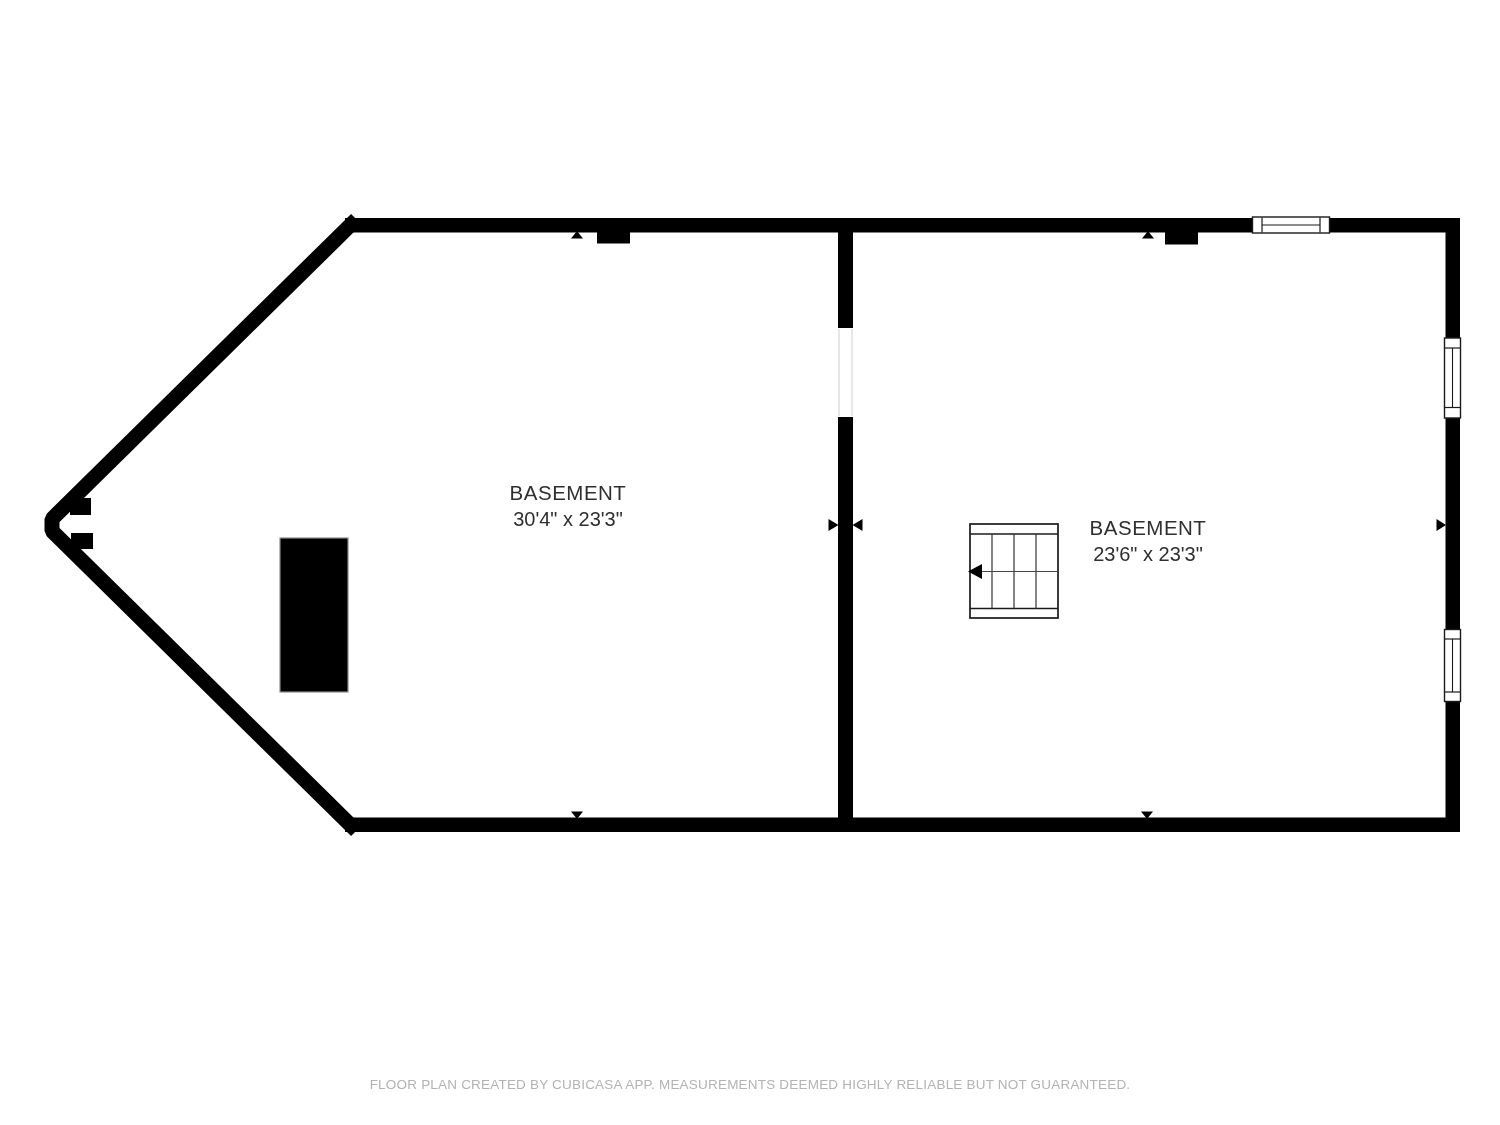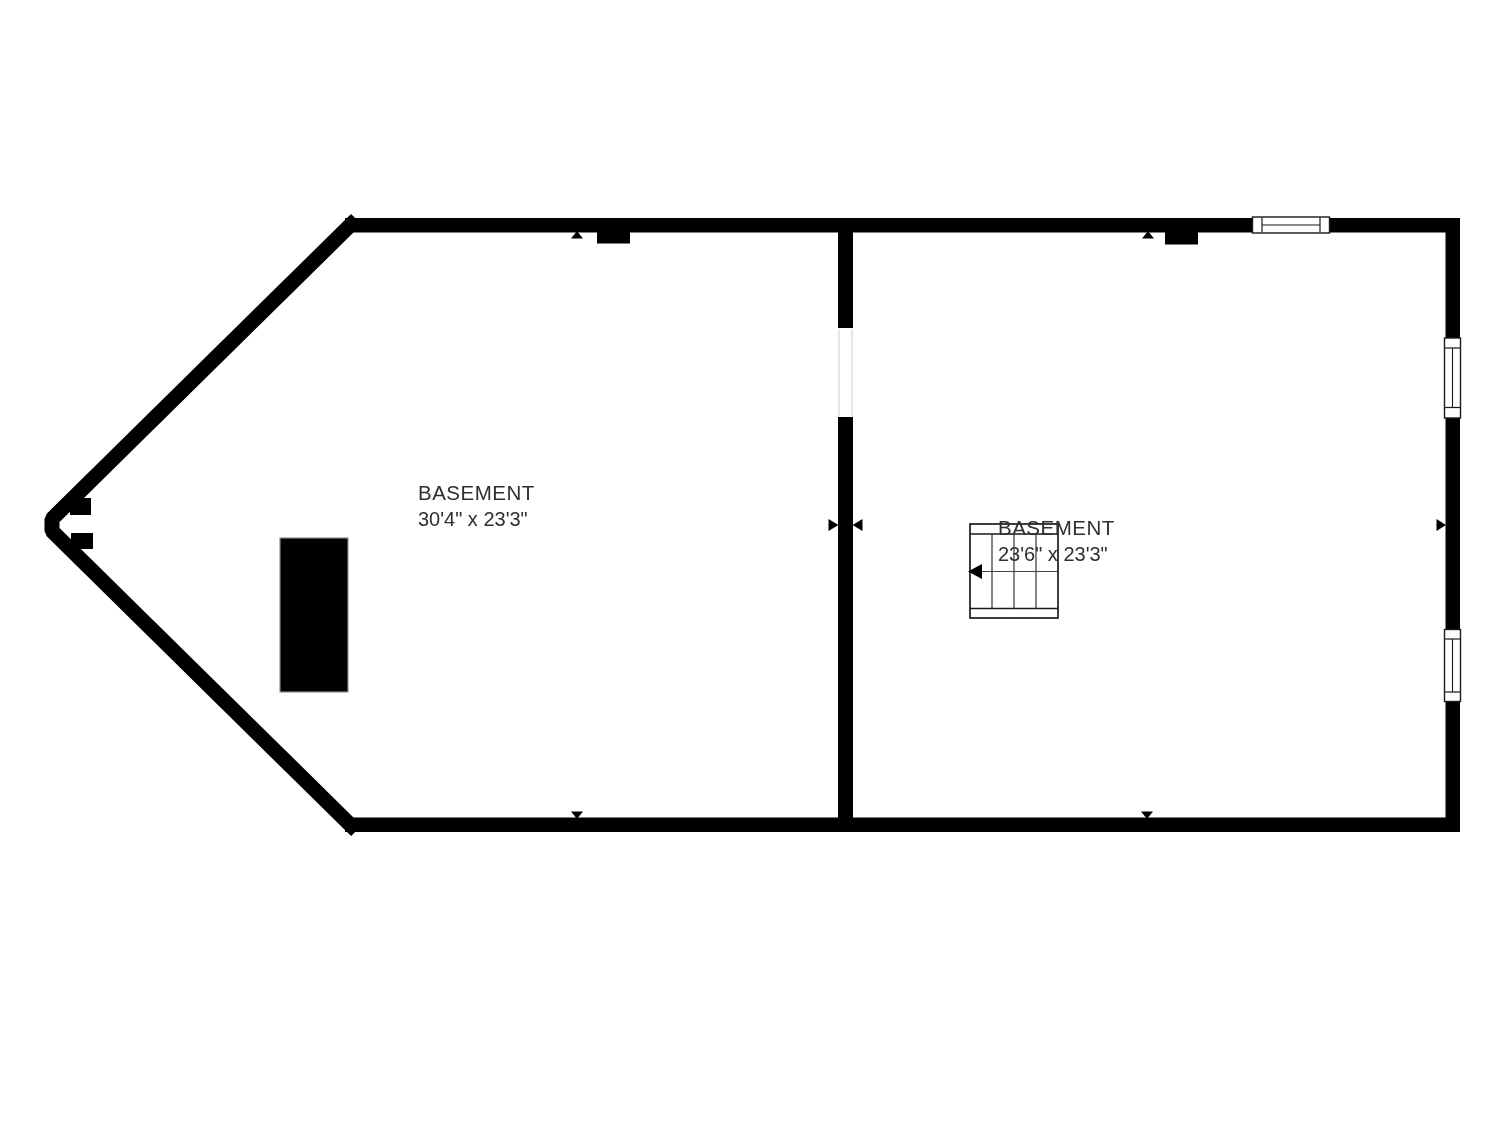--- a/index.html
+++ b/index.html
@@ -12,21 +12,21 @@
   }
   html,body{margin:0;padding:0;}
   body{
     width:1500px;height:1125px;
     background:var(--bg-color);
     font-family:"Liberation Sans", sans-serif;
     overflow:hidden;
   }
   .stage{position:relative;width:1500px;height:1125px;background:var(--bg-color);}
   .plan-svg{position:absolute;left:0;top:0;}
-  .room-label{position:absolute;text-align:left;color:var(--label-color);}
+  .room-label{position:absolute;text-align:center;color:var(--label-color);}
   .room-name{font-size:20.5px;line-height:24px;letter-spacing:0.5px;}
   .room-dims{font-size:20px;line-height:24px;margin-top:2px;}
   .footer-disclaimer{
     position:absolute;left:0;top:1077px;width:1500px;
     text-align:center;color:var(--footer-color);
     font-size:13.5px;letter-spacing:0.2px;
   }
 </style>
 </head>
 <body>
@@ -110,14 +110,15 @@
   <div class="room-label" style="left:418px;top:481px;width:300px;">
     <div class="room-name">BASEMENT</div>
     <div class="room-dims">30'4" x 23'3"</div>
   </div>
 
   <div class="room-label" style="left:998px;top:516px;width:300px;">
     <div class="room-name">BASEMENT</div>
     <div class="room-dims">23'6" x 23'3"</div>
   </div>
 
+  <div class="footer-disclaimer">FLOOR PLAN CREATED BY CUBICASA APP. MEASUREMENTS DEEMED HIGHLY RELIABLE BUT NOT GUARANTEED.</div>
 
 </div>
 
 </body></html>

